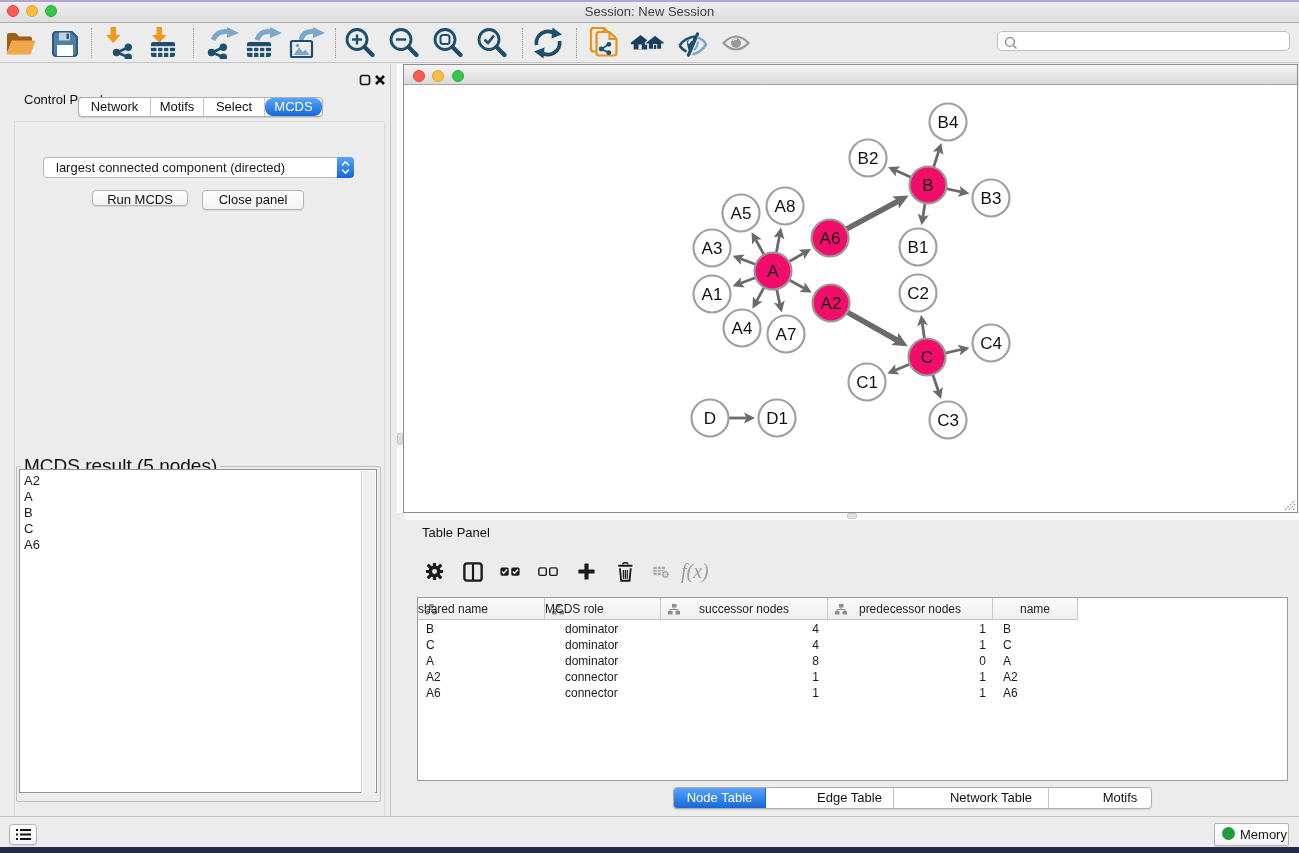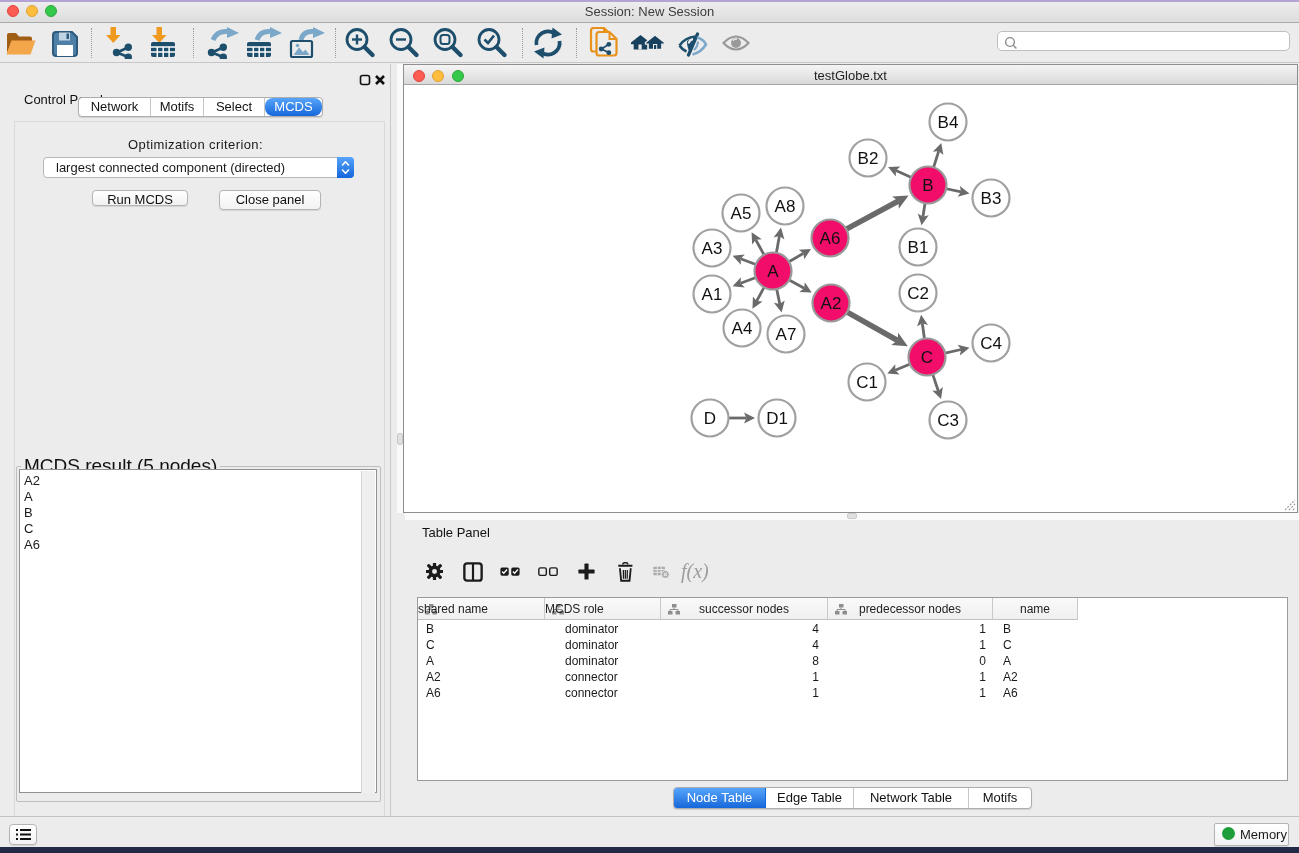--- a/index.html
+++ b/index.html
@@ -190,51 +190,49 @@
   <svg class="abs" style="left:374px;top:10px;" width="12" height="12" viewBox="0 0 12 12">
       <path d="M2 2 L10 10 M10 2 L2 10" stroke="#111" stroke-width="2.6"></path>
     </svg>
   <div class="seg" style="left:78px;top:33px;height:20px;">
     <div style="width:72px;line-height:18px;">Network</div>
     <div style="width:53px;line-height:18px;">Motifs</div>
     <div style="width:61px;line-height:18px;">Select</div>
     <div class="sel" style="width:57px;line-height:18px;">MCDS</div>
   </div>
   <div class="abs" style="left:14px;top:57px;width:371px;height:740px;border:1px solid #DADADA;background:#ECECEC;"></div>
-  <div class="abs" style="left:0;top:73px;width:391px;text-align:center;font-size:13px;letter-spacing:0.4px;">Optimization criterion:</div>
 
   <div class="abs" style="left:43px;top:93px;width:311px;height:21px;background:#fff;border:1px solid #B6B6B6;border-radius:4px;"></div>
   <div class="abs" style="left:56px;top:96px;font-size:13px;">largest connected component (directed)</div>
   <div class="abs" style="left:337px;top:93px;width:17px;height:21px;background:linear-gradient(#55A4FC,#1566DA);border-radius:0 4px 4px 0;"></div>
   <svg class="abs" style="left:337px;top:93px;" width="17" height="21" viewBox="0 0 17 21">
       <path d="M5.5 8 L8.5 4.8 L11.5 8" fill="none" stroke="#fff" stroke-width="1.6" stroke-linecap="round" stroke-linejoin="round"></path>
       <path d="M5.5 13 L8.5 16.2 L11.5 13" fill="none" stroke="#fff" stroke-width="1.6" stroke-linecap="round" stroke-linejoin="round"></path>
     </svg>
   <div class="btn" style="left:92px;top:126px;width:96px;height:16px;line-height:18px;">Run MCDS</div>
-  <div class="btn" style="left:202px;top:126px;width:102px;height:20px;line-height:18px;margin-left:17px;">Close panel</div>
+  <div class="btn" style="left:202px;top:126px;width:102px;height:20px;line-height:18px;">Close panel</div>
 
   <fieldset class="abs" style="left:16px;top:391px;width:365px;height:347px;border:1px solid #BDBDBD;border-radius:2px;">
     <legend style="font-size:19px;color:#111;margin-left:4px;padding:0 3px;">MCDS result (5 nodes)</legend>
   </fieldset>
   <div class="abs" style="left:19px;top:405px;width:358px;height:324px;background:#fff;border:1px solid #919191;">
     <div class="abs" style="right:1px;top:1px;width:14px;height:322px;background:#EFEFEF;border-left:1px solid #D5D5D5;"></div>
     <div style="font-size:13px;line-height:16px;padding:3px 0 0 4px;">A2<br>A<br>B<br>C<br>A6</div>
   </div>
 </div>
 
 <div class="abs" style="left:392px;top:64px;width:13px;height:752px;background:#ECECEC;"></div>
 <div class="abs" style="left:397px;top:64px;width:7px;height:449px;background:#FAFAFA;"></div>
 <div class="abs" style="left:397px;top:433px;width:6px;height:12px;background:#DFDFDF;border:1px solid #C9C9C9;border-radius:2px;"></div>
 
 <div class="abs" style="left:403px;top:64px;width:895px;height:449px;background:#fff;border:1px solid #8E8E8E;">
   <div class="winbar abs" style="left:0;top:0;width:893px;height:20px;"></div>
   <div class="abs tl" style="left:9px;top:5px;background:#FB5B51;border:1px solid #E0443E;"></div>
   <div class="abs tl" style="left:28px;top:5px;background:#FDBD3E;border:1px solid #E0A133;"></div>
   <div class="abs tl" style="left:48px;top:5px;background:#35C84B;border:1px solid #2CA83A;"></div>
-  <div class="abs" style="left:0;top:3px;width:893px;text-align:center;font-size:13px;color:#222;">testGlobe.txt</div>
   <svg class="abs" style="left:3px;top:21px;" width="891" height="426" viewBox="0 0 891 426" font-family="Liberation Sans, sans-serif">
 <line x1="357.5" y1="169.7" x2="348.8" y2="153.8" stroke="#6A6A6A" stroke-width="2.8"></line>
 <polygon points="344.6,146.3 354.8,153.2 348.8,153.8 345.1,158.6" fill="#6A6A6A"></polygon>
 <line x1="369.2" y1="167.8" x2="372.4" y2="150.1" stroke="#6A6A6A" stroke-width="2.8"></line>
 <polygon points="374.0,141.6 377.4,153.5 372.4,150.1 366.6,151.5" fill="#6A6A6A"></polygon>
 <line x1="349.6" y1="178.8" x2="333.6" y2="172.8" stroke="#6A6A6A" stroke-width="2.8"></line>
 <polygon points="325.6,169.8 337.8,168.5 333.6,172.8 333.9,178.8" fill="#6A6A6A"></polygon>
 <line x1="349.6" y1="191.2" x2="333.6" y2="197.2" stroke="#6A6A6A" stroke-width="2.8"></line>
 <polygon points="325.6,200.2 333.9,191.2 333.6,197.2 337.8,201.5" fill="#6A6A6A"></polygon>
 <line x1="357.6" y1="200.4" x2="349.6" y2="215.1" stroke="#6A6A6A" stroke-width="2.8"></line>
@@ -453,21 +451,21 @@
 <div style="position:absolute;left:147px;top:72px;font-size:12px;">connector</div>
 <div style="position:absolute;left:243px;top:72px;width:158px;text-align:right;font-size:12px;">1</div>
 <div style="position:absolute;left:410px;top:72px;width:158px;text-align:right;font-size:12px;">1</div>
 <div style="position:absolute;left:585px;top:72px;font-size:12px;">A2</div>
 <div style="position:absolute;left:8px;top:88px;font-size:12px;">A6</div>
 <div style="position:absolute;left:147px;top:88px;font-size:12px;">connector</div>
 <div style="position:absolute;left:243px;top:88px;width:158px;text-align:right;font-size:12px;">1</div>
 <div style="position:absolute;left:410px;top:88px;width:158px;text-align:right;font-size:12px;">1</div>
 <div style="position:absolute;left:585px;top:88px;font-size:12px;">A6</div>
   </div>
-  <div class="seg" style="left:268px;top:267px;height:22px;">
+  <div class="seg" style="left:268px;top:267px;height:22px;gap:40px;">
     <div class="sel" style="width:92px;line-height:20px;">Node Table</div>
     <div style="width:88px;line-height:20px;">Edge Table</div>
     <div style="width:115px;line-height:20px;">Network Table</div>
     <div style="width:62px;line-height:20px;">Motifs</div>
   </div>
 </div>
 
 <div class="abs" style="left:0;top:816px;width:1299px;height:31px;background:#ECECEC;border-top:1px solid #C3C3C3;">
   <div class="btn" style="left:9px;top:7px;width:28px;height:21px;"></div>
   <svg class="abs" style="left:16px;top:11px;" width="15" height="13" viewBox="0 0 15 13">

